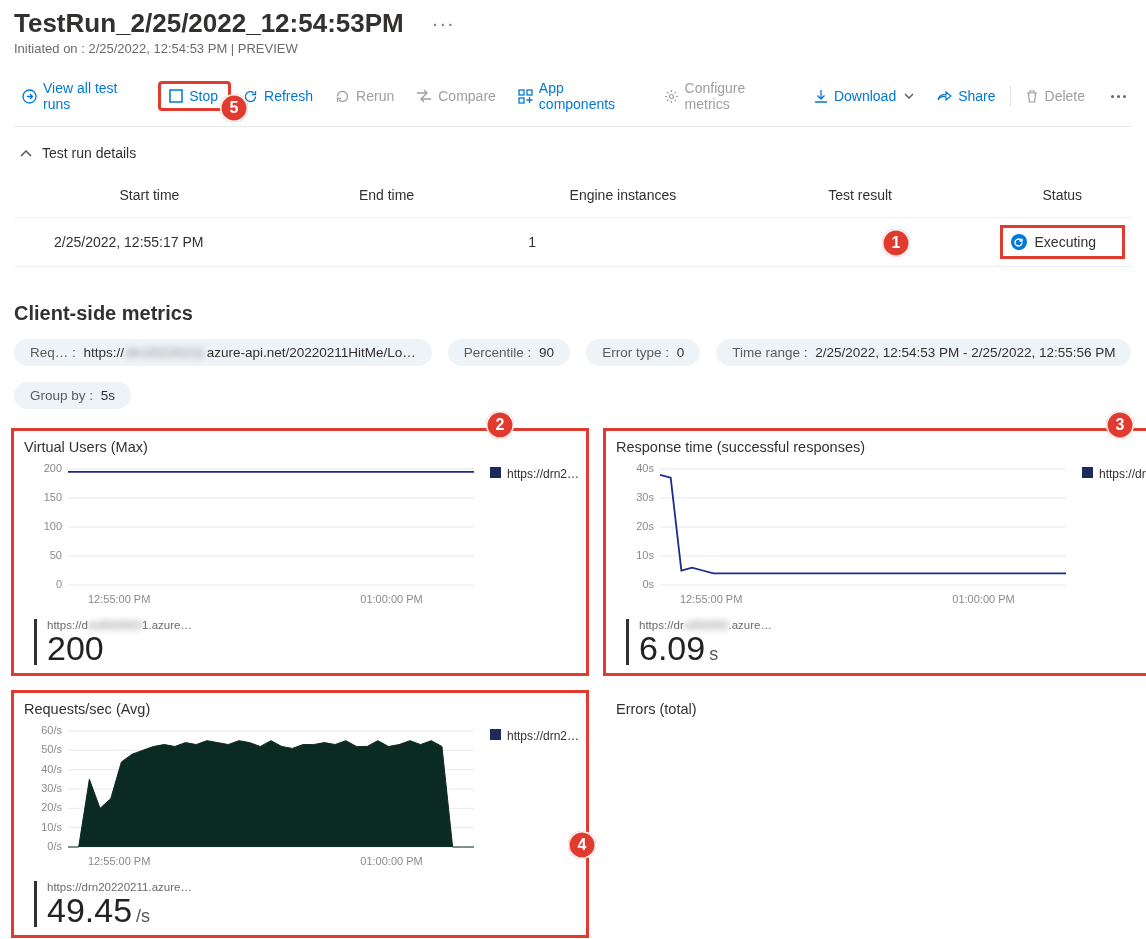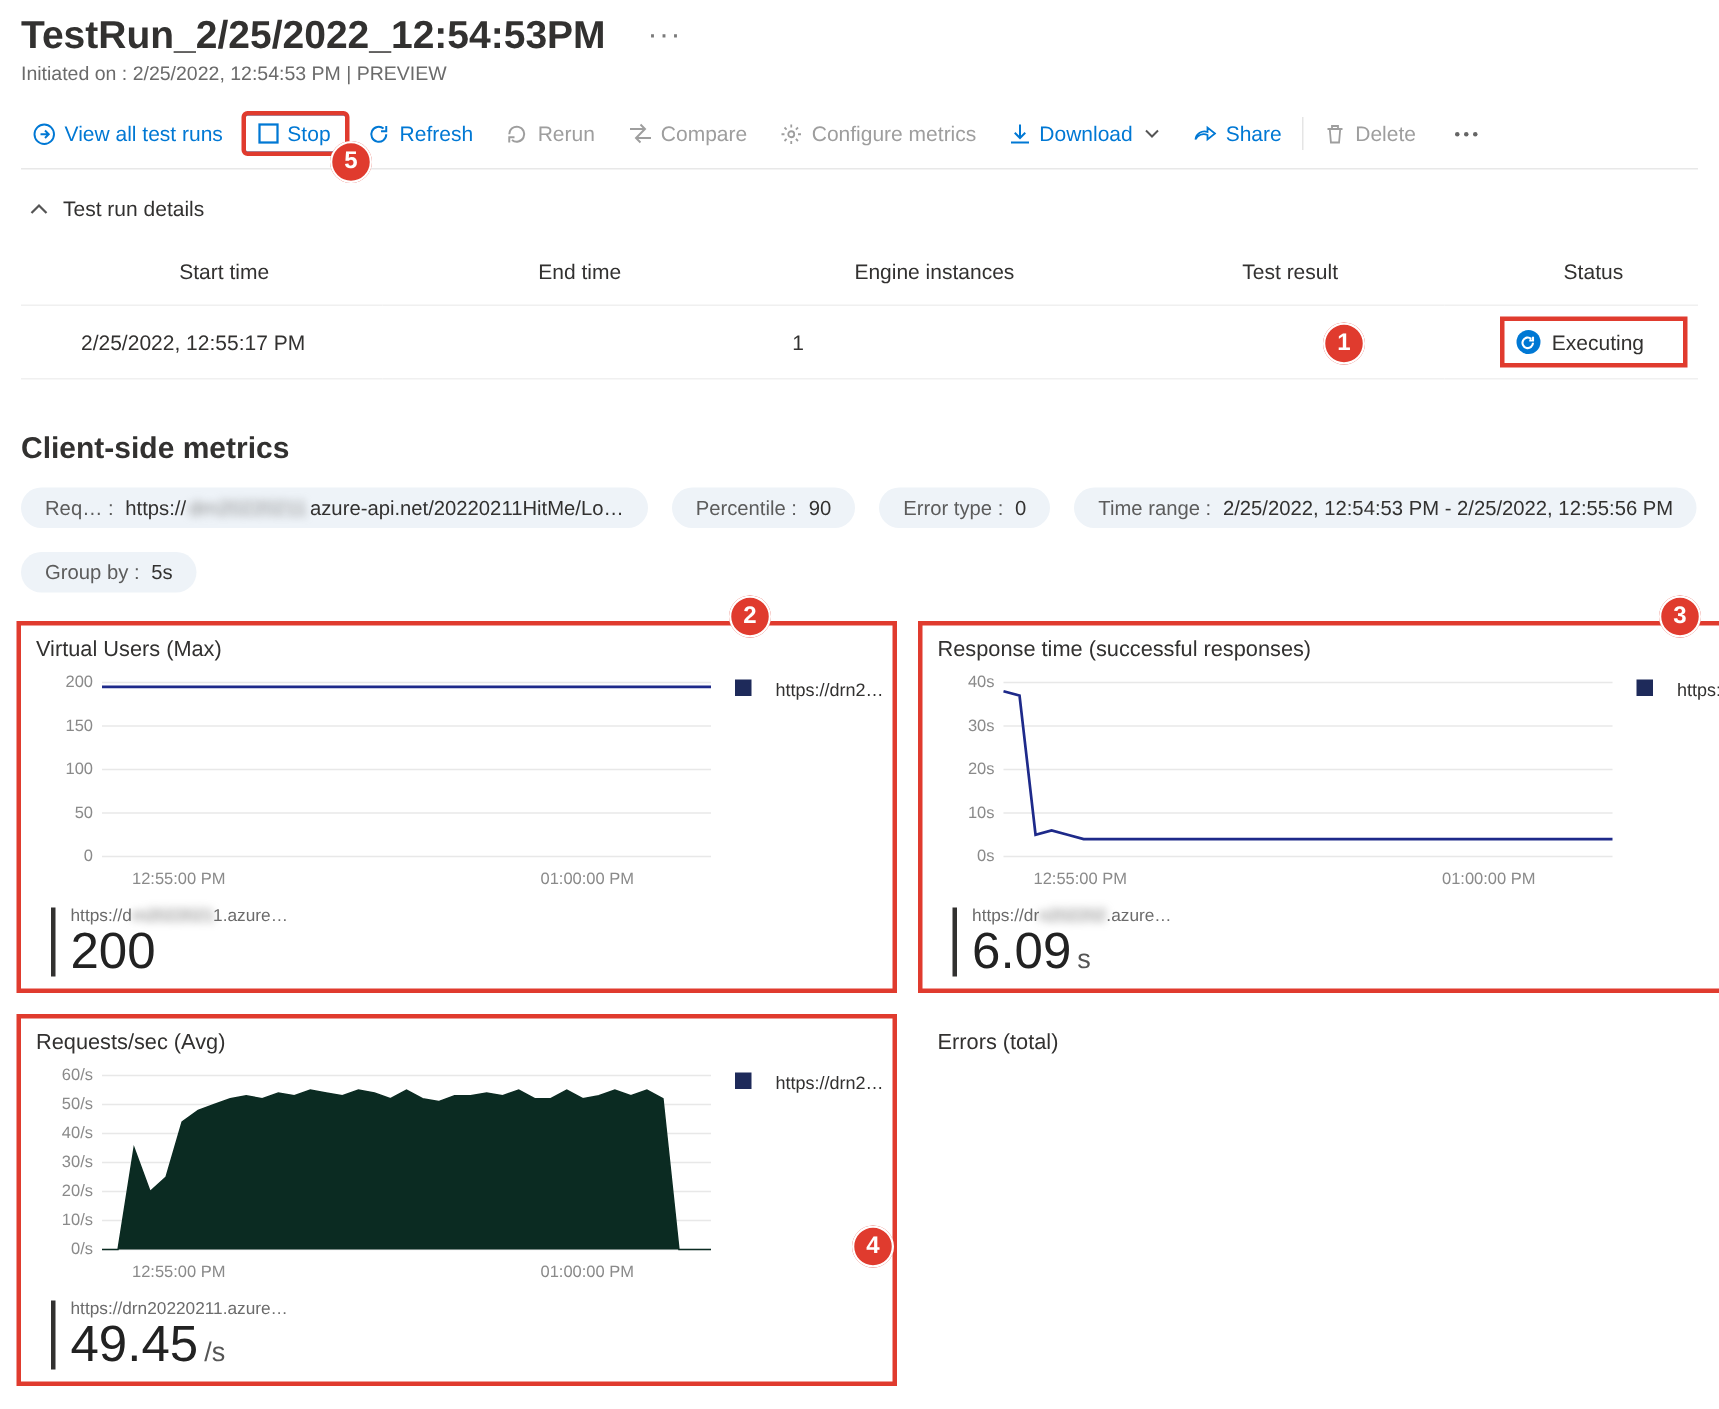--- a/index.html
+++ b/index.html
@@ -31,21 +31,21 @@
 .pill{background:#eef3f8;border-radius:16px;padding:6px 16px;font-size:13.5px;color:#323130;display:flex;align-items:center;gap:2px}
 .pill b{font-weight:400}
 .pill .dim{color:#5c5c5c}
 .pill .blur{filter:blur(3px);color:#888}
 .charts{display:grid;grid-template-columns:1fr 1fr;gap:20px;margin-top:22px;position:relative}
 .card{position:relative;padding:8px 6px 8px 6px}
 .card-red{outline:3px solid #e03b2e}
 .card-title{font-size:14.5px;color:#323130;margin:0 0 8px 4px}
 .chart-wrap{display:flex;gap:10px}
 .chart{flex:1;height:150px}
-.legend{flex:0 0 90px;font-size:12px;color:#323130;display:flex;align-items:flex-start;gap:16px;padding-top:4px}
+.legend{flex:0 0 90px;font-size:12px;color:#323130;display:flex;align-items:flex-start;gap:6px;padding-top:4px}
 .legend .sw{width:11px;height:11px;background:#1e2a5a;display:inline-block}
 .axis-lbl{font-size:11px;fill:#8a8a8a}
 .grid line{stroke:#e8e8e8;stroke-width:1}
 .stat{border-left:3px solid #323130;padding:0 0 0 10px;margin:6px 0 0 14px}
 .stat .src{font-size:11.5px;color:#6b6b6b}
 .stat .src .blur{filter:blur(3px)}
 .stat .val{font-size:34px;font-weight:400;color:#222;line-height:1}
 .stat .unit{font-size:18px;color:#555;margin-left:4px}
 .rel{position:relative}
 </style>
@@ -85,20 +85,29 @@
       <svg width="15" height="15">
           <path d="M2.5 7.5a5 5 0 1 1 1.8 3.8M2.5 13V9.5H6" fill="none" stroke="#9e9e9e" stroke-width="1.3"></path>
         </svg>
       <span>Rerun</span>
     </div>
     <div class="tbtn gray">
       <svg width="16" height="14">
           <path d="M1 4h10M8 1l3 3-3 3M15 10H5m3 3l-3-3 3-3" fill="none" stroke="#9e9e9e" stroke-width="1.3"></path>
         </svg>
       <span>Compare</span>
+    </div>
+    <div class="tbtn blue">
+      <svg width="15" height="15">
+          <rect x="1" y="1" width="5" height="5" fill="none" stroke="#0078d4" stroke-width="1.3"></rect>
+          <rect x="9" y="1" width="5" height="5" fill="none" stroke="#0078d4" stroke-width="1.3"></rect>
+          <rect x="1" y="9" width="5" height="5" fill="none" stroke="#0078d4" stroke-width="1.3"></rect>
+          <path d="M11.5 8v6M8.5 11h6" stroke="#0078d4" stroke-width="1.3"></path>
+        </svg>
+      <span>App components</span>
     </div>
     <div class="tbtn gray">
       <svg width="15" height="15">
           <circle cx="7.5" cy="7.5" r="2" fill="none" stroke="#9e9e9e" stroke-width="1.2"></circle>
           <path d="M7.5 1v2M7.5 12v2M1 7.5h2M12 7.5h2M3 3l1.4 1.4M10.6 10.6L12 12M12 3l-1.4 1.4M4.4 10.6L3 12" stroke="#9e9e9e" stroke-width="1.2"></path>
         </svg>
       <span>Configure metrics</span>
     </div>
     <div class="tbtn blue">
       <svg width="14" height="15">

